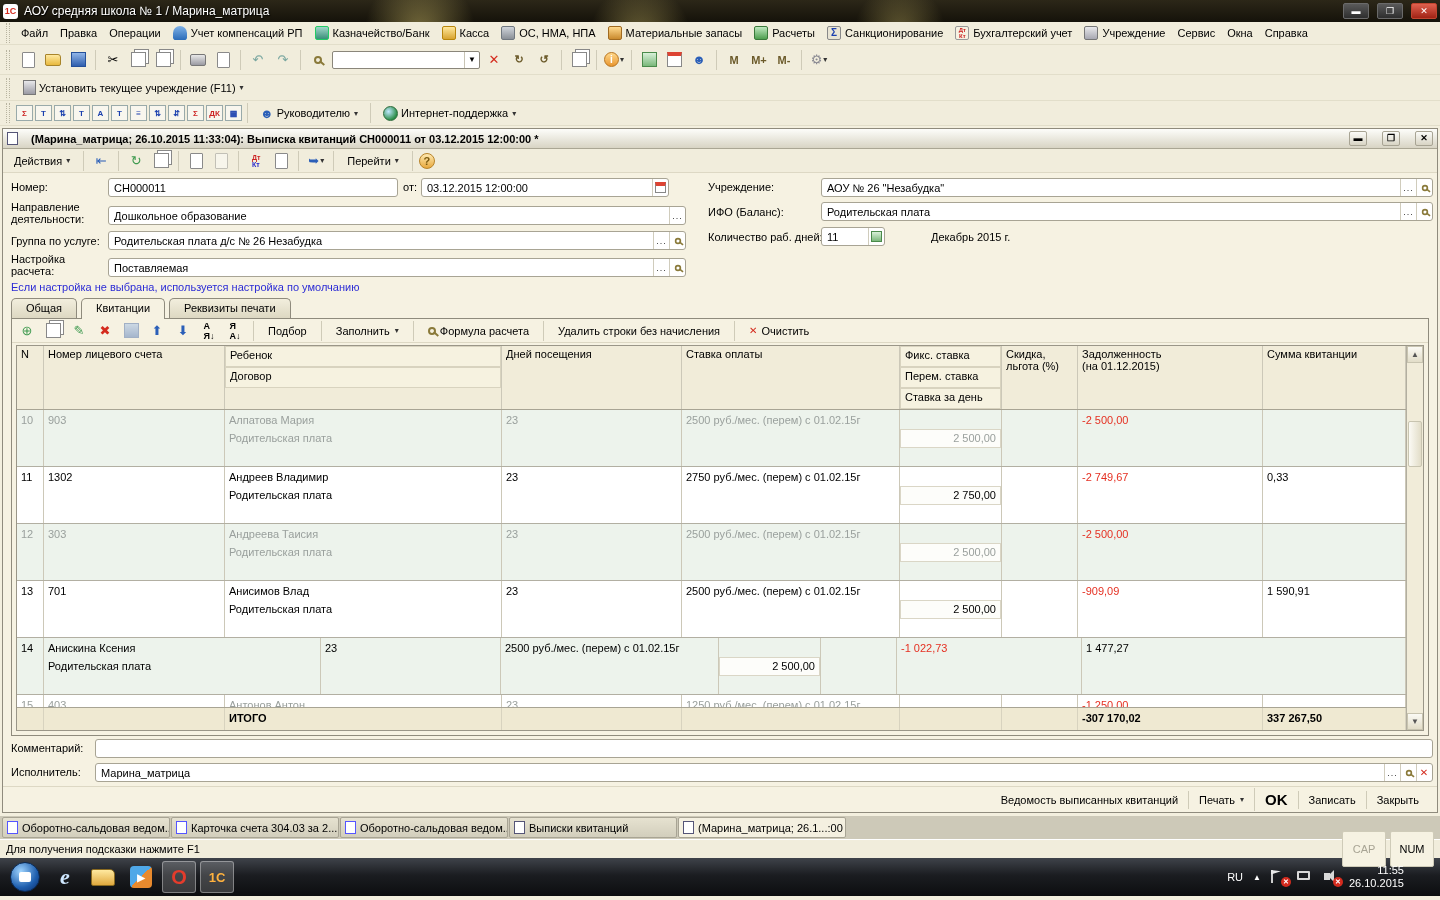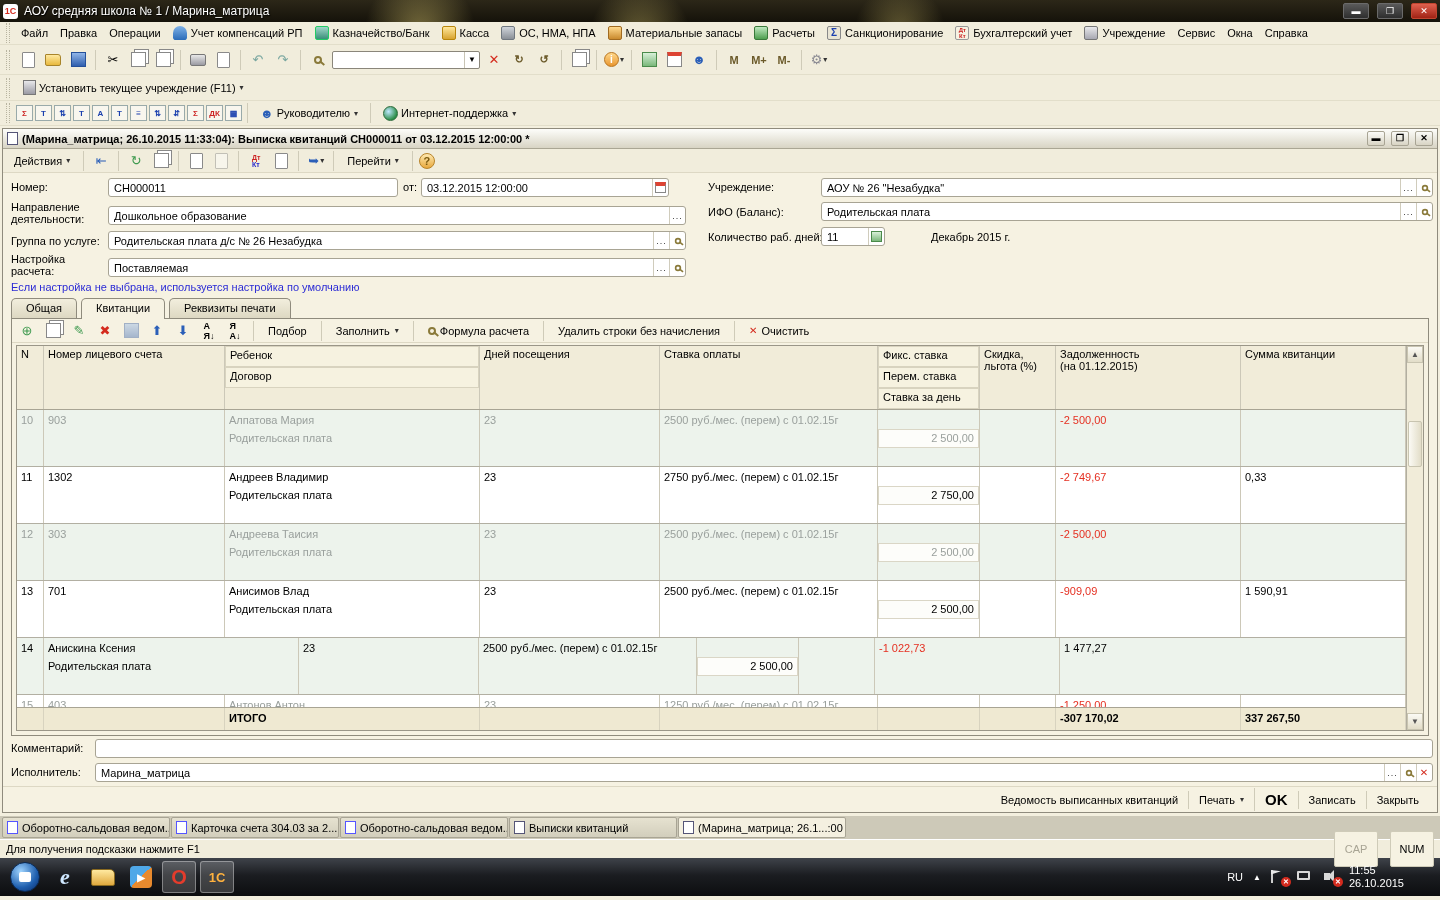--- a/index.html
+++ b/index.html
@@ -57,21 +57,21 @@
   .f11bar{height:26px}
   .quickbar{height:25px}
   .qi{width:17px;height:16px;background:#f8f6ee;border:1px solid #9aa;display:flex;align-items:center;justify-content:center;font-size:8px;font-weight:bold}
   .qi b{color:#1a3fae}.qi i{color:#c22;font-style:normal}
   .ddw{font-size:8px;color:#333;margin-left:1px}
   .ic-build{width:13px;height:15px;background:linear-gradient(#e8e8ea,#9a9aa4);border:1px solid #777;position:relative}
   .ic-globe{width:15px;height:15px;border-radius:50%;background:radial-gradient(circle at 35% 35%,#bfe8ff,#2e8f4a 70%);border:1px solid #2a6a3a}
 
   
   .docwin{margin:2px 2px 0;border:1px solid #8f8b7d;background:#f6f2e2}
-  .doctitle{height:20px;display:flex;align-items:center;gap:4px;padding:0 4px;font-weight:bold;
+  .doctitle{height:20px;display:flex;align-items:center;gap:13px;padding:0 4px;font-weight:bold;
     background:linear-gradient(#fdfdfa,#d8d4c4);border-bottom:1px solid #aaa694}
   .doctitle .t{flex:1}
   .dbtn{width:18px;height:15px;border:1px solid #a8a494;border-radius:2px;background:linear-gradient(#fbfbf8,#d8d4c4);
     text-align:center;line-height:13px;font-size:9px;margin-left:2px}
   .actionbar{height:24px;display:flex;align-items:center;gap:3px;padding:0 4px;background:#f1eddc;border-bottom:1px solid #ddd8c4}
   .abtn{display:flex;align-items:center;gap:3px;padding:2px 6px;border:1px solid transparent;border-radius:2px}
   .dtkt{font-size:7px;line-height:7px;font-weight:bold;text-align:left}
   .dtkt .d{color:#c22}.dtkt .k{color:#22c}
 
   
@@ -90,21 +90,21 @@
   .tabpanel{margin:0 8px;border:1px solid #8f8b7d;background:#f6f2e2;position:relative;z-index:1}
 
   .gridbar{height:24px;display:flex;align-items:center;gap:4px;padding:0 4px;border-bottom:1px solid #ddd8c4}
   .gbtn{display:flex;align-items:center;gap:4px;padding:2px 7px;white-space:nowrap}
 
   
   .grid{margin:2px 4px 4px;border:1px solid #9a9688;display:flex}
   .gcol{flex:1;overflow:hidden}
   .hrow,.trow{display:flex;width:100%}
   .c{border-right:1px solid #ccc8b8;overflow:hidden;flex:none}
-  .c-n{width:27px}.c-acc{width:181px}.c-child{width:255px}.c-days{width:180px}.c-rate{width:218px}
+  .c-n{width:27px}.c-acc{width:181px}.c-child{width:277px}.c-days{width:180px}.c-rate{width:218px}
   .c-fix{width:102px}.c-disc{width:76px}.c-debt{width:185px}.c-sum{flex:1 1 auto}
   .hrow{background:#f1ecd9;border-bottom:1px solid #a8a494;height:64px}
   .hrow .c{padding:2px 4px}
   .hbox{border:1px solid #d8d3bf;background:#f6f2e0;margin:-2px -4px 0;padding:2px 4px;height:21px}
   .hbox+.hbox{margin-top:0}
   .trow{height:57px;border-bottom:1px solid #b2afa2;background:#fff}
   .trow.green{background:#edf3ec}
   .trow .c{padding:1px 4px;line-height:18px}
   .trow.muted .tx{color:#9aa09d}
   .num{text-align:left}
@@ -129,21 +129,21 @@
   .kbtn.ok{font-weight:bold;font-size:15px}
 
   
   .mditabs{height:23px;background:#cdc9b8;display:flex;align-items:stretch;gap:1px;padding:1px 2px;margin-top:3px}
   .mtab{width:168px;display:flex;align-items:center;gap:4px;padding:0 4px;background:linear-gradient(#e6e2d0,#d2cebc);border:1px solid #a8a494;border-radius:2px;white-space:nowrap;overflow:hidden}
   .mtab.active{background:#f4f0e0}
   .mdoc{width:11px;height:13px;background:#fff;border:1px solid #55f;flex:none}
   .mdoc.s{border-color:#557}
   .statusbar{height:19px;background:#f1eddc;display:flex;align-items:center;padding:0 6px;border-top:1px solid #fff}
   .statusbar .h{flex:1}
-  .scell{width:44px;text-align:center;border:1px solid #cfcbb8;border-radius:2px;margin-left:12px;padding:11px 0;background:#f6f2e2}
+  .scell{width:44px;text-align:center;border:1px solid #cfcbb8;border-radius:2px;margin-left:4px;padding:11px 0;background:#f6f2e2}
   .scell.dim{color:#a8a494}
 
   
   .taskbar{height:38px;background:linear-gradient(#3f434a,#1b1d21 45%,#0c0d0f);display:flex;align-items:center;padding:0 4px;color:#fff}
   .orb{width:30px;height:30px;border-radius:50%;background:radial-gradient(circle at 35% 30%,#9fd4ff,#1f5fae 60%,#0a2a66);border:1px solid #0a2a55;display:flex;align-items:center;justify-content:center;margin:0 6px}
   .orbflag{width:12px;height:10px;background:
      linear-gradient(90deg,#fff 47%,transparent 47%,transparent 53%,#fff 53%),
      linear-gradient(#fff 42%,transparent 42%,transparent 58%,#fff 58%);border-radius:2px}
   .tkico{width:34px;height:32px;display:flex;align-items:center;justify-content:center;border-radius:3px;margin:0 2px;font-weight:bold}
   .tkico.hl{background:rgba(255,255,255,.18);border:1px solid rgba(255,255,255,.35)}
@@ -153,21 +153,21 @@
   .opera{color:#e43c2c;font-size:20px}
   .onec{color:#ffb23e;font-size:13px}
   .tray{margin-left:auto;display:flex;align-items:center;gap:10px;padding-right:8px}
   .trico{position:relative;width:16px;height:14px}
   .t-flag{width:10px;height:8px;background:#e8e8e8;clip-path:polygon(0 0,100% 15%,0 55%);position:absolute;top:0;left:0}
   .t-pole{position:absolute;left:0;top:0;width:2px;height:13px;background:#ccc}
   .t-mon{width:13px;height:9px;border:2px solid #d8d8d8;border-radius:1px;position:absolute;top:1px}
   .t-spk{width:6px;height:7px;background:#d8d8d8;position:absolute;top:3px;left:1px}
   .t-spk:after{content:"";position:absolute;left:4px;top:-3px;border:6px solid transparent;border-right-color:#d8d8d8;border-left:0}
   .redx{position:absolute;right:-4px;bottom:-3px;width:10px;height:10px;border-radius:50%;background:#d42b1e;color:#fff;font-size:7px;line-height:10px;text-align:center;font-weight:bold}
-  .clock{font-size:11px;line-height:13px}
+  .clock{text-align:right;font-size:11px;line-height:13px}
   .thumbbtn{width:10px;height:100%;background:linear-gradient(90deg,#2a2d33,#14161a);border-left:1px solid #000;margin-left:4px}
 </style>
 </head>
 <body>
 
 <div class="titlebar">
   <span class="app-ico">1С</span>
   <span class="t">АОУ средняя школа № 1 / Марина_матрица</span>
   <span class="winbtn">▬</span>
   <span class="winbtn">❐</span>

